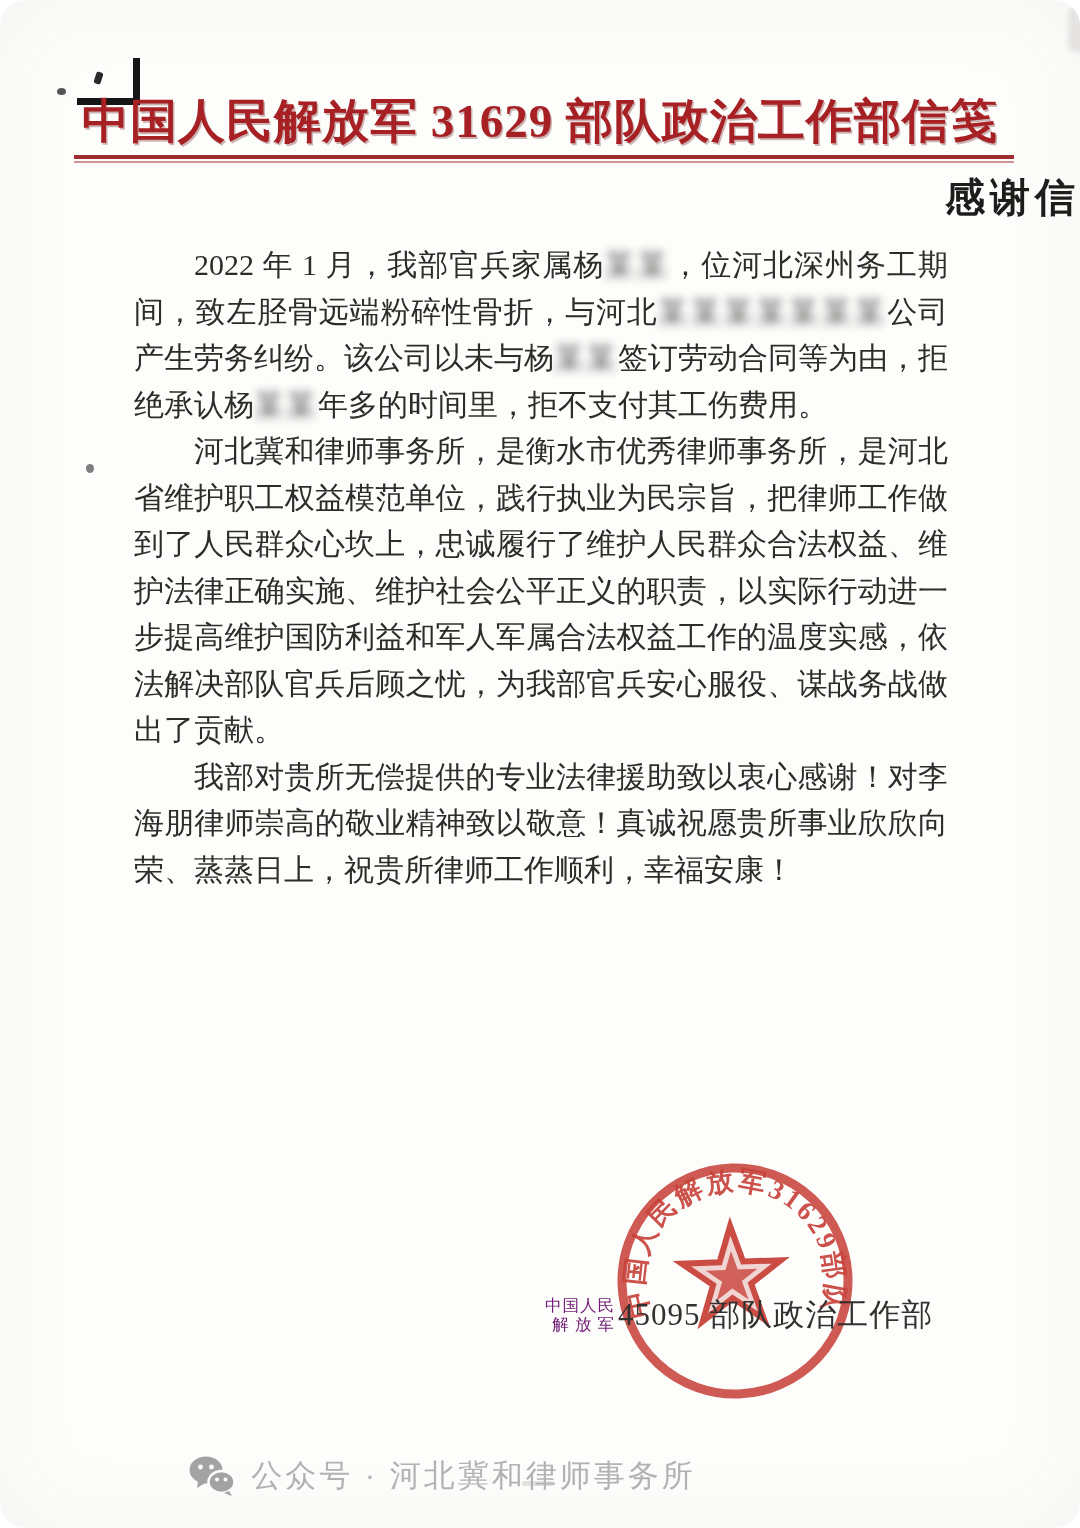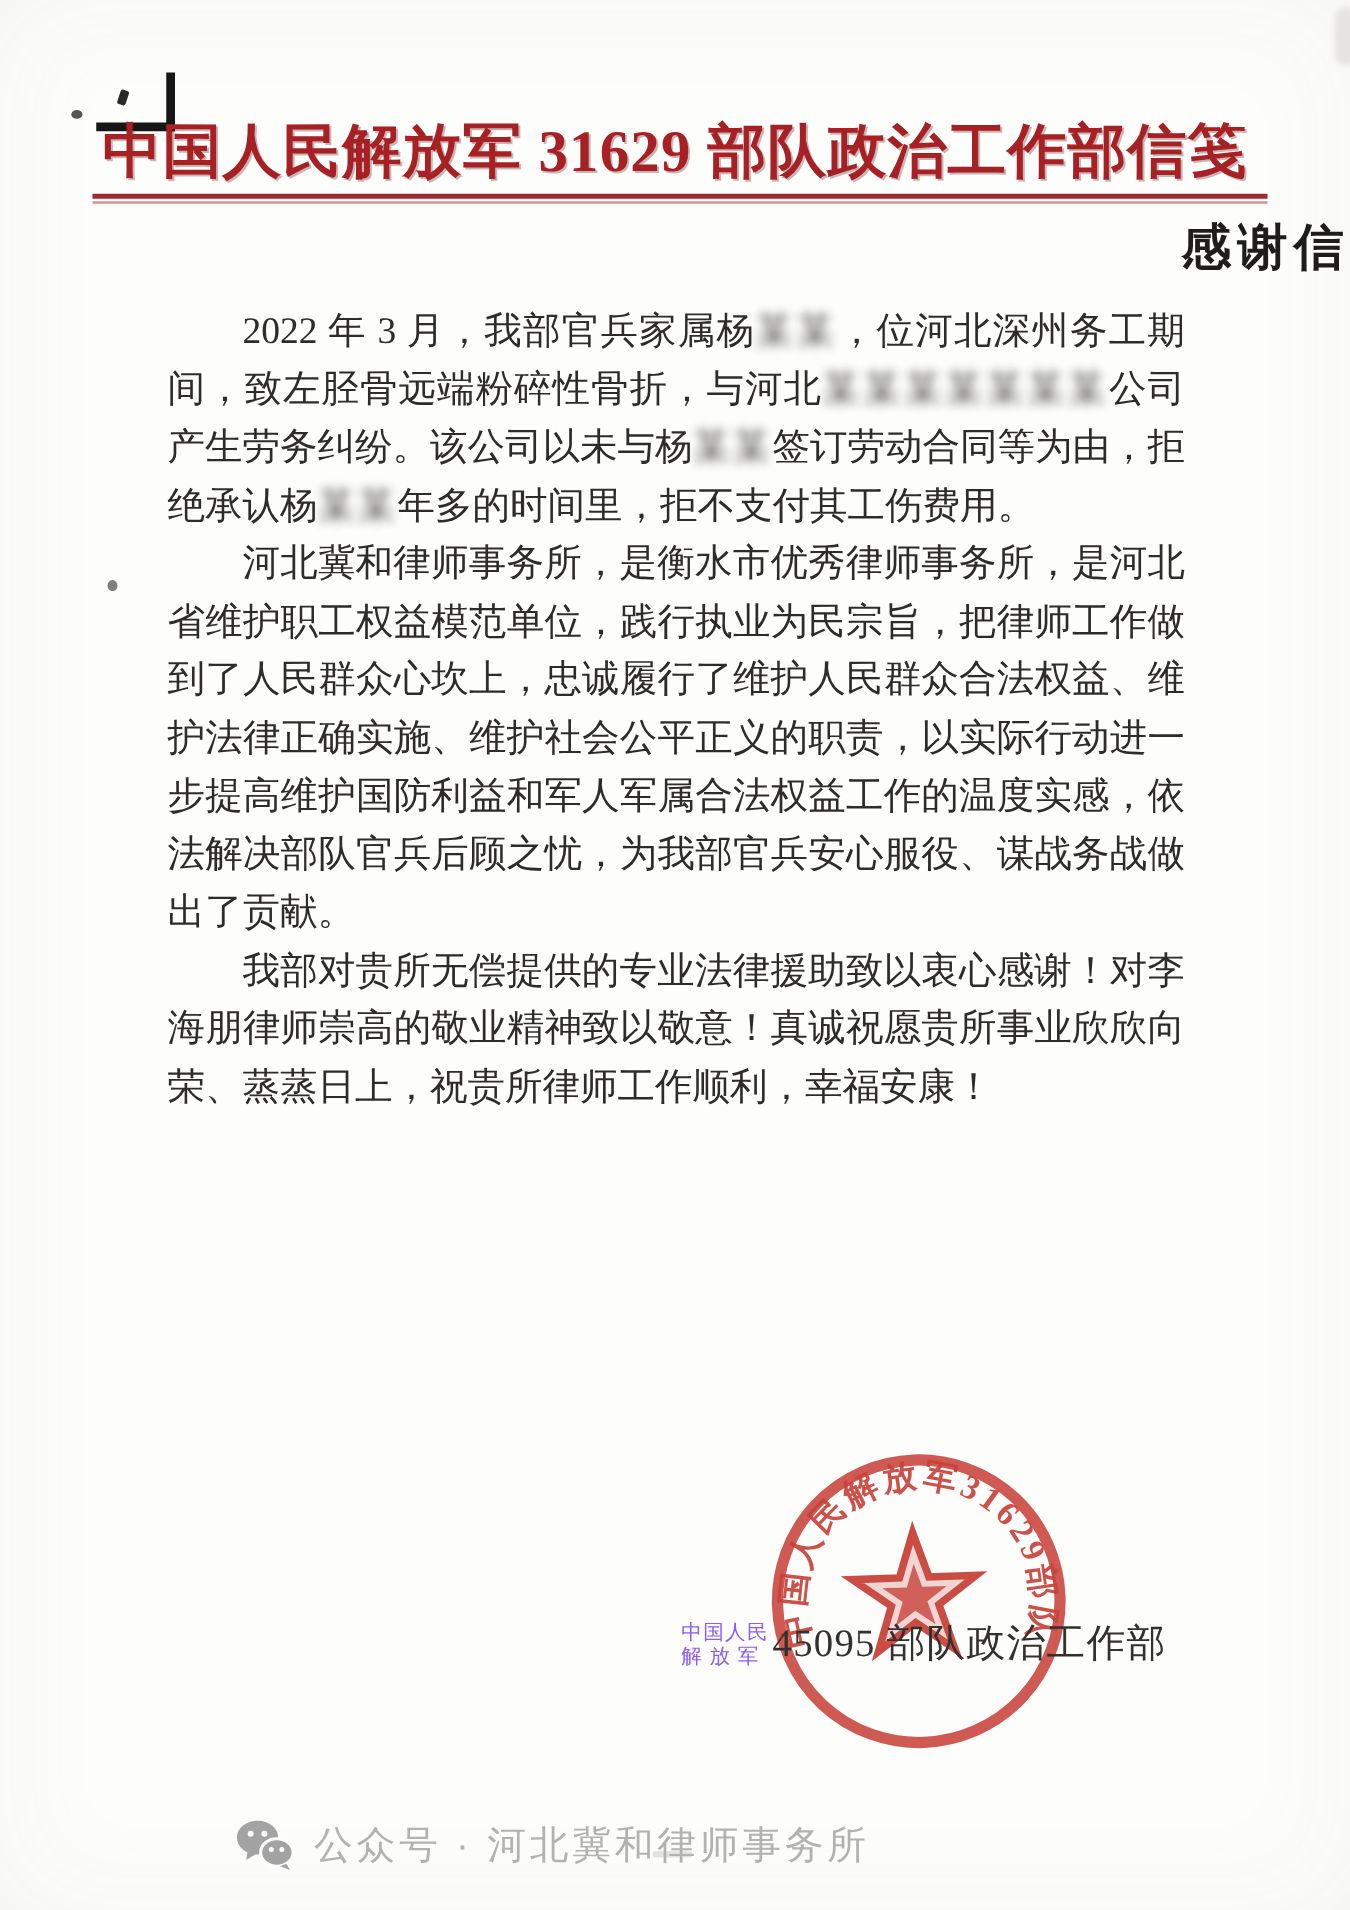--- a/index.html
+++ b/index.html
@@ -1,20 +1,21 @@
 <!DOCTYPE html>
 <html style="--header-red: #a62024; --rule-red: #9e2b2e; --seal-red: #c6342c; --watermark-gray: #b2b2b2;"><head>
 <meta charset="utf-8">
 <style>
   html,body { margin:0; padding:0; background:#ffffff; }
   .page {
     position:relative; width:1080px; height:1528px; overflow:hidden;
     background:#fdfdfc;
     box-shadow: inset 0 0 90px rgba(120,115,105,0.06);
     font-family:"Liberation Serif","DejaVu Serif",serif;
+    border-radius:26px;
   }
 
   
   .corner-mark {
     position:absolute; left:77px; top:58px; width:56px; height:40px;
     border-right:7px solid #161616; border-bottom:7px solid #161616;
   }
   .corner-mark::before {
     content:""; position:absolute; left:18px; top:14px; width:7px; height:12px;
     background:#2a2a2a; transform:rotate(18deg); border-radius:2px;
@@ -70,21 +71,21 @@
   }
 
   
   .sig-unit {
     position:absolute; left:545px; top:1292px; height:46px;
     display:flex; align-items:center; color:#33312f; white-space:nowrap;
   }
   .sig-small {
     display:flex; flex-direction:column; justify-content:center;
     font-size:16.5px; line-height:19px; letter-spacing:1px;
-    text-align:left; margin-right:3px; color:#8b5cf6;
+    text-align:right; margin-right:3px; color:#701a75;
   }
   .sig-main { font-size:31px; letter-spacing:1px; }
   .sig-date {
     position:absolute; left:546px; top:1340px; font-size:29px;
     letter-spacing:0.5px; color:#363432; white-space:nowrap;
   }
 
   
   .seal {
     position:absolute; left:610px; top:1156px; width:250px; height:250px;
@@ -117,21 +118,21 @@
   <div class="corner-mark"></div>
   <div class="edge-smudge"></div>
   <div class="speck-left"></div>
 
   <div class="letterhead-title">中国人民解放军 31629 部队政治工作部信笺</div>
   <div class="letterhead-rule"></div>
   <div class="letter-title">感谢信</div>
 
   <main class="letter-body">
     <div>
-        <p class="para"><span>2022 年 3 月，我部官兵家属杨</span><span class="redacted">某某</span><span>，位河北深州务工期间，致左胫骨远端粉碎性骨折，与河北</span><span class="redacted">某某某某某某某</span><span>公司产生劳务纠纷。该公司以未与杨</span><span class="redacted">某某</span><span>签订劳动合同等为由，拒绝承认杨</span><span class="redacted">某某</span><span>年多的时间里，拒不支付其工伤费用。</span></p>
+        <p class="para"><span>2022 年 1 月，我部官兵家属杨</span><span class="redacted">某某</span><span>，位河北深州务工期间，致左胫骨远端粉碎性骨折，与河北</span><span class="redacted">某某某某某某某</span><span>公司产生劳务纠纷。该公司以未与杨</span><span class="redacted">某某</span><span>签订劳动合同等为由，拒绝承认杨</span><span class="redacted">某某</span><span>年多的时间里，拒不支付其工伤费用。</span></p>
         <p class="para"><span>河北冀和律师事务所，是衡水市优秀律师事务所，是河北省维护职工权益模范单位，践行执业为民宗旨，把律师工作做到了人民群众心坎上，忠诚履行了维护人民群众合法权益、维护法律正确实施、维护社会公平正义的职责，以实际行动进一步提高维护国防利益和军人军属合法权益工作的温度实感，依法解决部队官兵后顾之忧，为我部官兵安心服役、谋战务战做出了贡献。</span></p>
         <p class="para"><span>我部对贵所无偿提供的专业法律援助致以衷心感谢！对李海朋律师崇高的敬业精神致以敬意！真诚祝愿贵所事业欣欣向荣、蒸蒸日上，祝贵所律师工作顺利，幸福安康！</span></p>
       </div>
   </main>
 
   <div class="seal">
     <svg viewBox="0 0 250 250" width="250" height="250">
       <circle class="seal-ring" cx="125" cy="125" r="113"></circle>
       <defs>
         <path id="sealArc" d="M 39.5 156.1 A 91 91 0 1 1 210.5 156.1" fill="none"></path>

